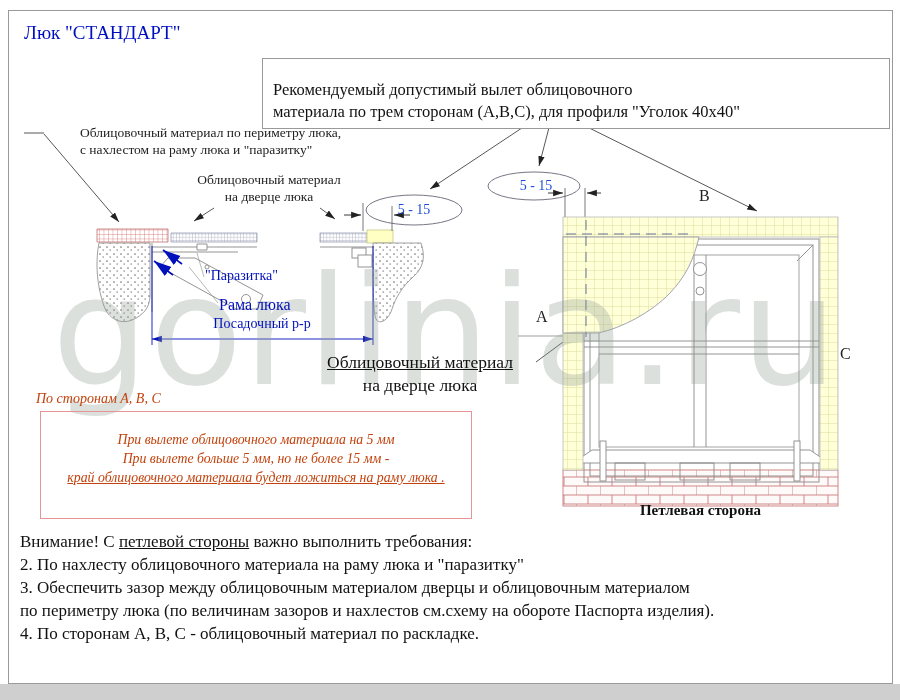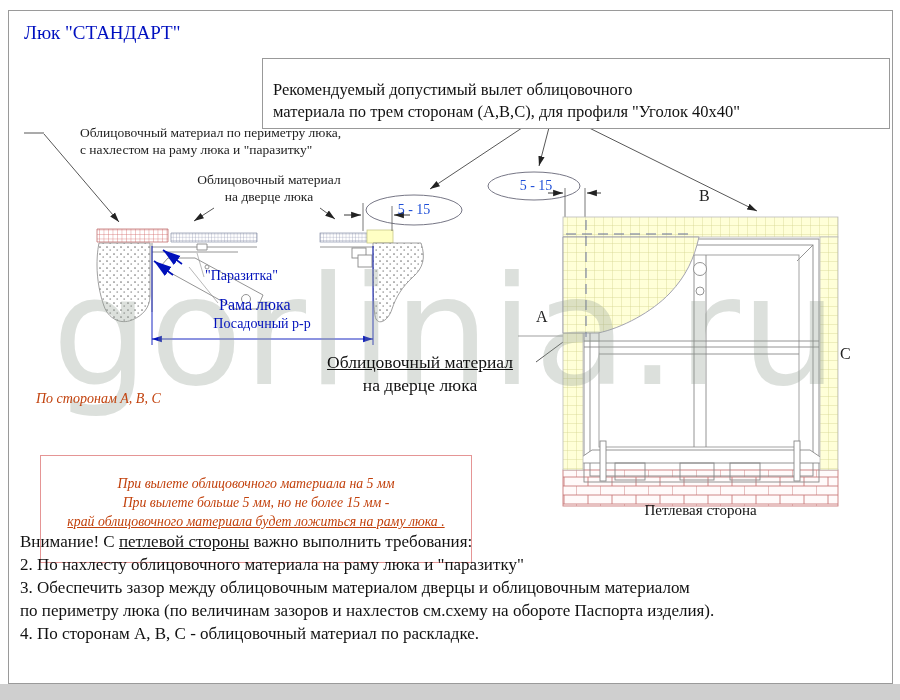--- a/index.html
+++ b/index.html
@@ -23,26 +23,26 @@
   .oval2{left:488px;top:172px;}
   .blue{color:#0010bb;}
   .lbl-parazitka{left:205px;top:268px;font-size:14px;}
   .lbl-rama{left:219px;top:296px;font-size:16px;}
   .lbl-posad{left:200px;top:316px;width:124px;text-align:center;font-size:14px;}
   .big-label{left:300px;top:351px;width:240px;text-align:center;font-size:17.5px;line-height:23px;color:#111;}
   .u{text-decoration:underline;}
   .red{color:#c2410c;font-style:italic;}
   .lbl-sides-red{left:36px;top:391px;font-size:14px;}
   .red-box{left:40px;top:411px;width:430px;height:88px;border:1px solid #e59595;
-           text-align:center;font-size:13.8px;line-height:19px;padding-top:18px;margin-top:44px;}
+           text-align:center;font-size:13.8px;line-height:19px;padding-top:18px;}
   .side-letter{font-size:16px;color:#222;}
   .side-a{left:536px;top:308px;}
   .side-b{left:699px;top:187px;}
   .side-c{left:840px;top:345px;}
-  .lbl-hinge{left:563px;top:502px;width:275px;text-align:center;font-size:15px;}
+  .lbl-hinge{left:563px;top:502px;width:275px;text-align:center;font-size:15px;font-weight:bold;}
   .notes{left:20px;top:530px;width:866px;font-size:17px;line-height:23px;}
 </style>
 </head>
 <body>
 
 <div id="stage">
 
   <div class="abs page-border"></div>
   <div class="abs bottom-strip"></div>
 

